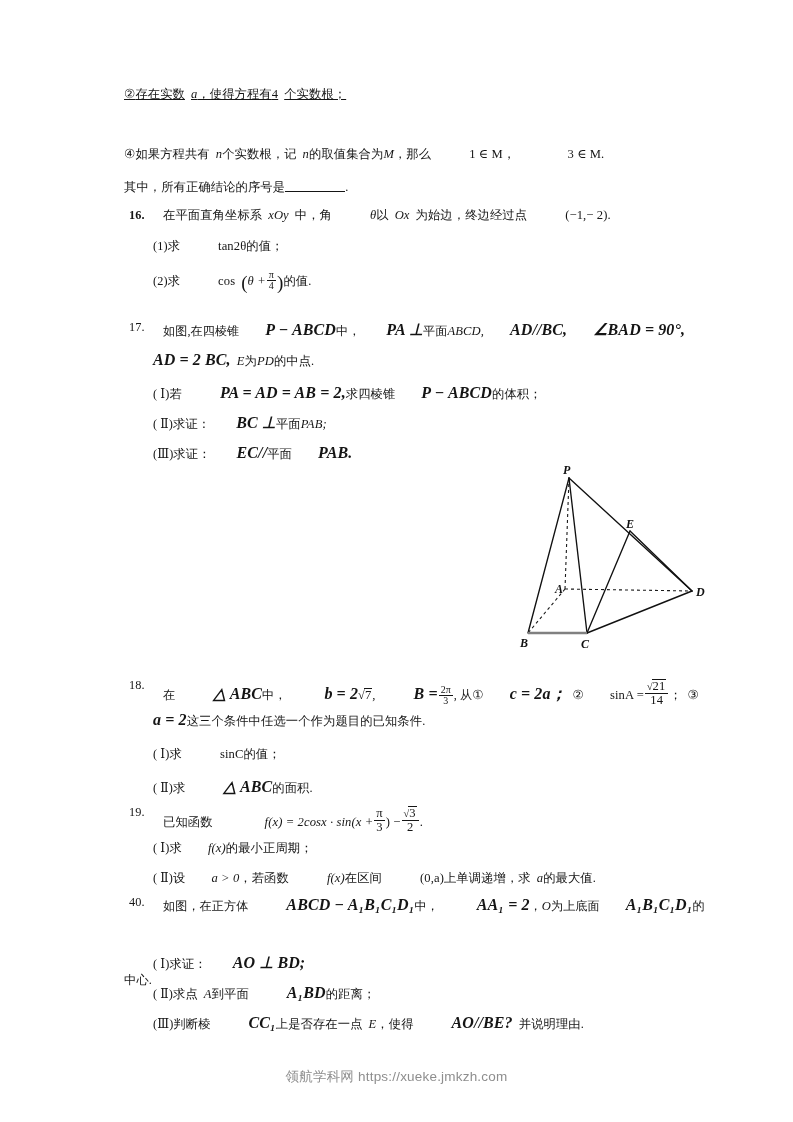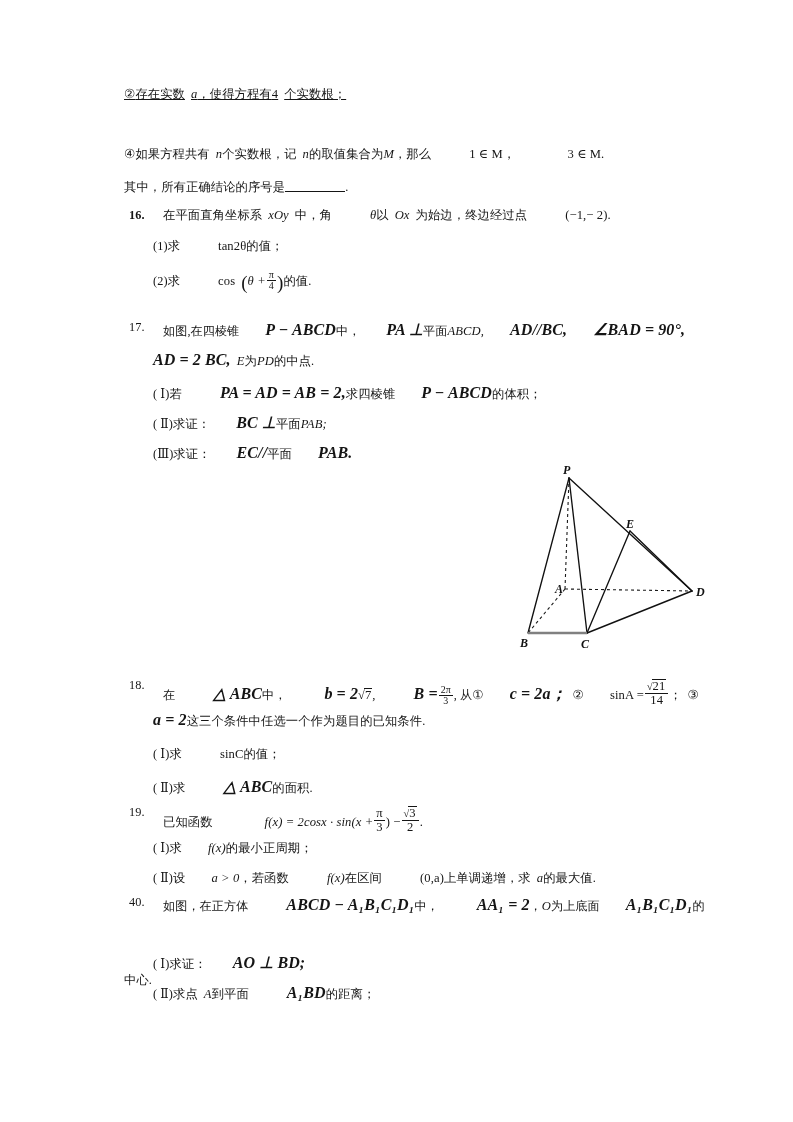--- a/index.html
+++ b/index.html
@@ -258,15 +258,22 @@
   </div>
 
   <div class="line" style="left:153px; top:954px;">
     <span class="cn">( Ⅰ)求证：</span><span class="sp sp10"></span><span class="mb">AO ⊥ BD;</span>
   </div>
 
   <div class="line" style="left:153px; top:984px;">
     <span class="cn">( Ⅱ)求点</span><span class="sp sp3"></span><span class="mi">A</span><span class="cn">到平面</span><span class="sp sp14"></span><span class="mb">A₁BD</span><span class="cn">的距离；</span>
   </div>
 
-
+  <div class="line" style="left:153px; top:1014px;">
+    <span class="cn">(Ⅲ)判断棱</span><span class="sp sp14"></span><span class="mb">CC₁</span><span class="cn">上是否存在一点</span><span class="sp sp3"></span><span class="mi">E</span><span class="cn">，使得</span><span class="sp sp14"></span><span class="mb">AO//BE?</span><span class="sp sp3"></span><span class="cn">并说明理由.</span>
+  </div>
+
+  <div id="footer">
+    <span>领航学科网</span>
+    <span>https://xueke.jmkzh.com</span>
+  </div>
 
 </div>
 
 </body></html>

